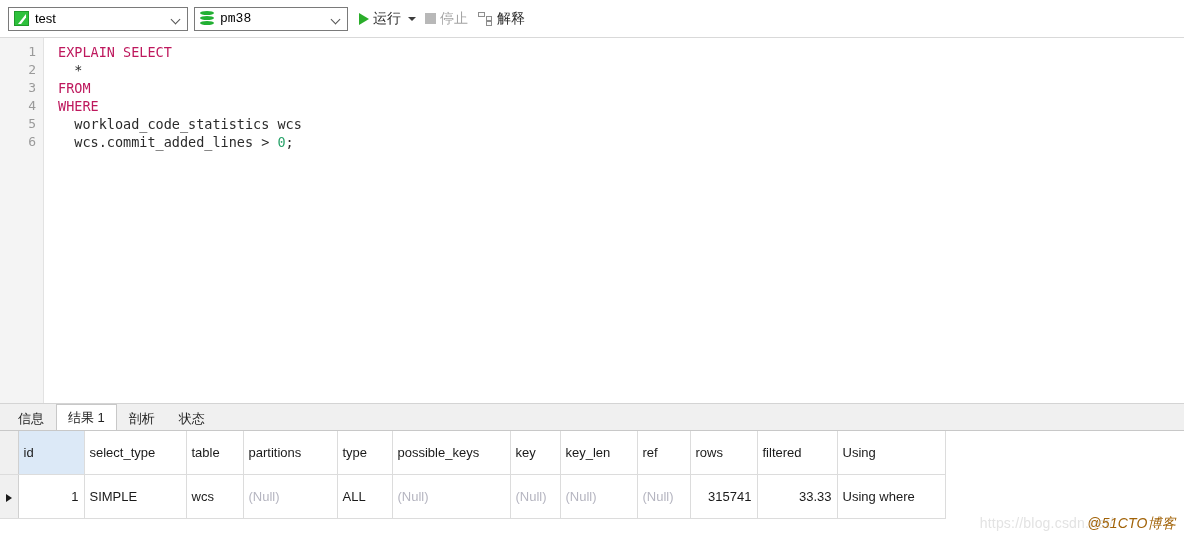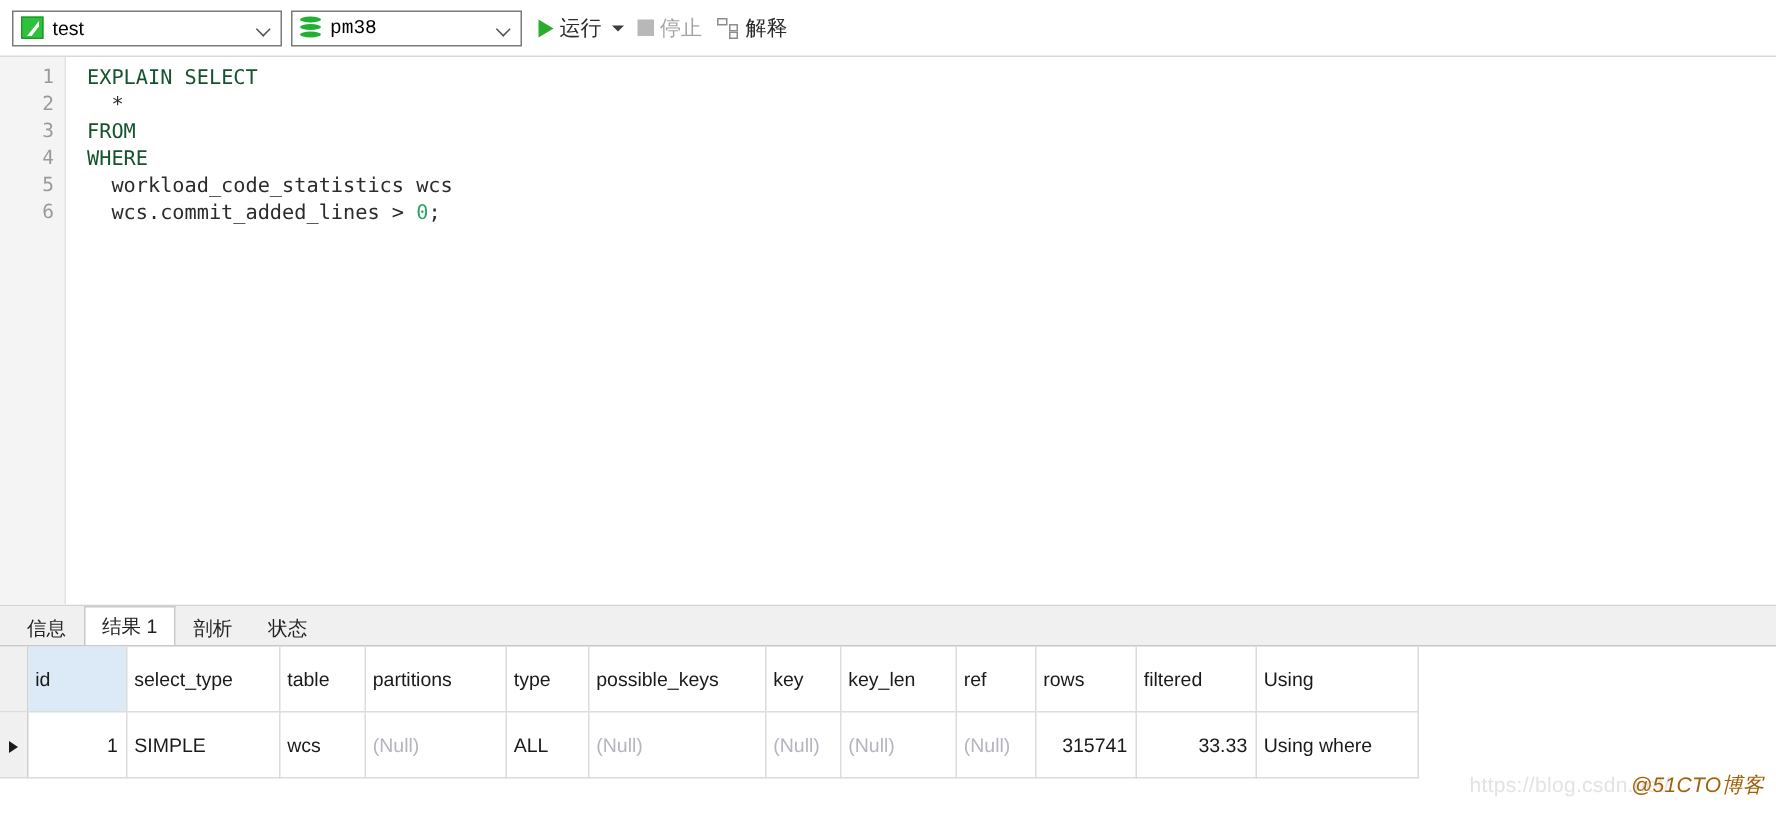--- a/index.html
+++ b/index.html
@@ -170,21 +170,21 @@
     padding-left: 14px;
     font-family: "DejaVu Sans Mono", monospace;
     font-size: 13.5px;
   }
   .code .ln {
     height: 18px;
     line-height: 18px;
     white-space: pre;
     color: #2b2b2b;
   }
-  .kw  { color: #14532d; }
+  .kw  { color: #be185d; }
   .num { color: #2aa36b; }
   .op  { color: #2b2b2b; }
 
   
   .tabstrip {
     height: 27px;
     background: #f0f0f0;
     border-top: 1px solid #d4d4d4;
     display: flex;
     align-items: flex-end;

